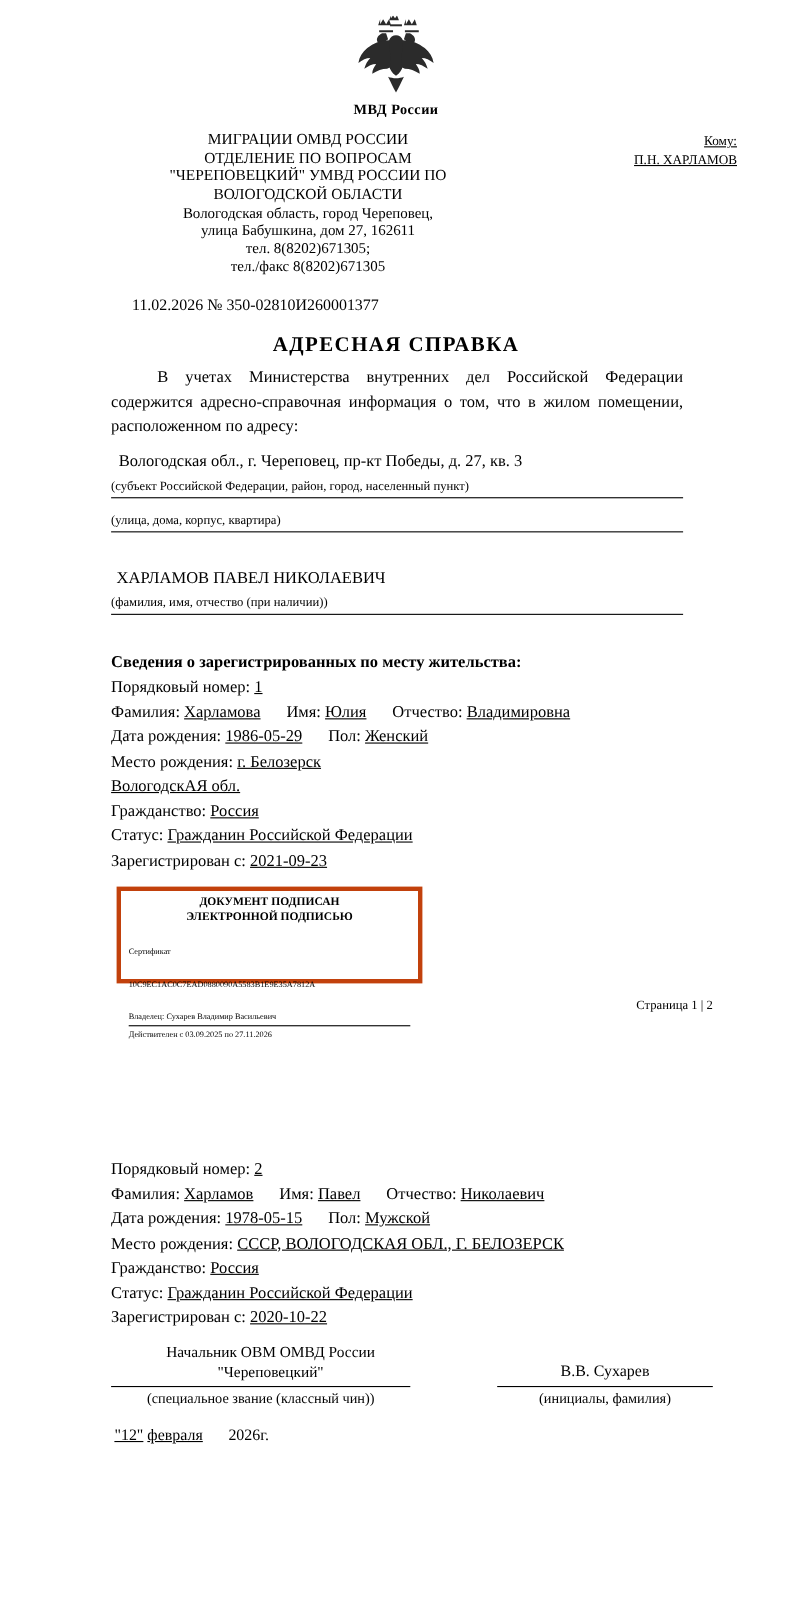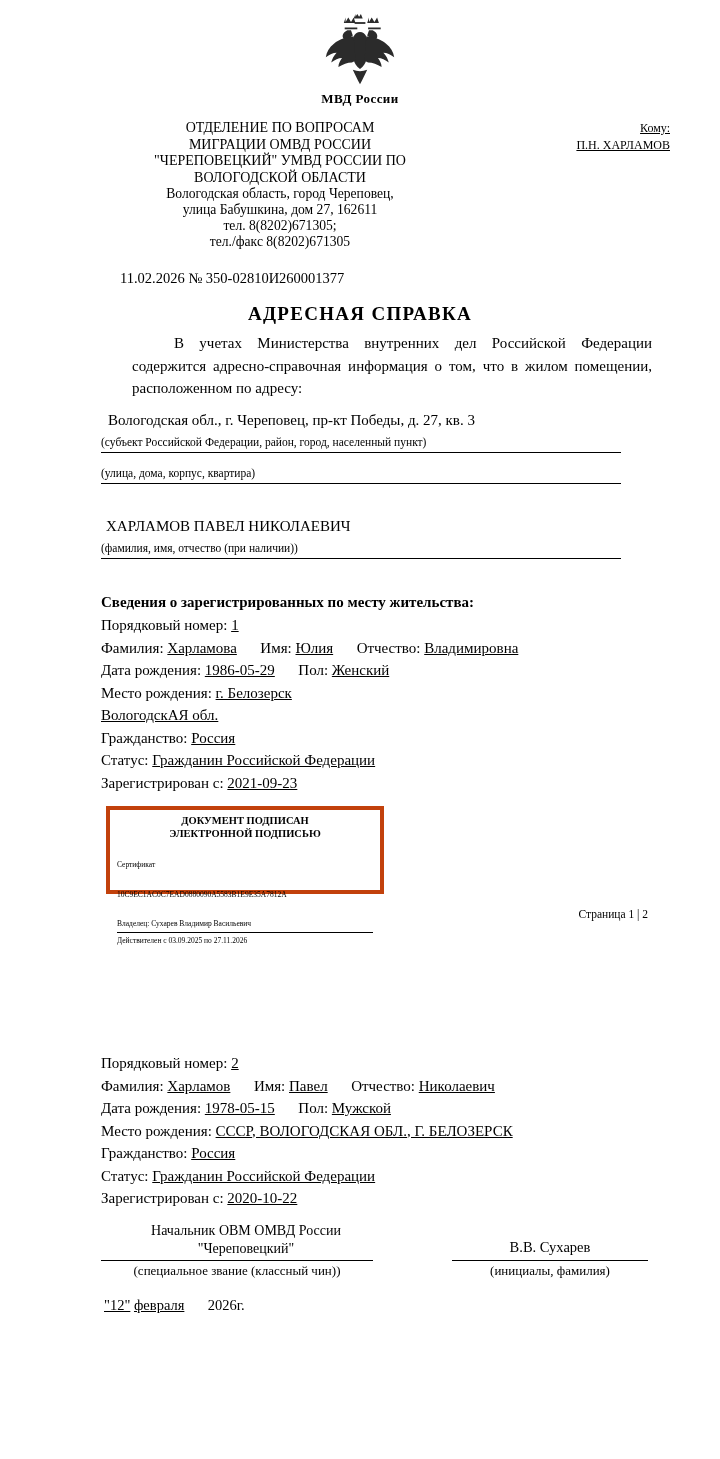--- a/index.html
+++ b/index.html
@@ -96,21 +96,20 @@
   
   .intro {
     position: absolute;
     top: 332px;
     left: 101px;
     width: 520px;
     text-align: justify;
     line-height: 1.5;
     font-size: 15px;
     text-indent: 42px;
-    margin-left: 31px;
   }
 
   
   .field-line {
     position: absolute;
     border-bottom: 1px solid #000;
     height: 20px;
   }
   .field-value {
     position: absolute;
@@ -285,22 +284,22 @@
           <path d="M67 25 c8 0 16 3 22 8 c5 4 8 9 9 15 c-4 -3 -8 -5 -12 -5 c3 3 5 7 6 11 c-4 -3 -8 -5 -12 -5 c2 3 4 6 4 10 c-5 -3 -10 -5 -15 -5 l-4 -2 z"></path>
 
           <path d="M52 62 c3 6 5 11 8 16 c3 -5 5 -10 8 -16 c-5 2 -11 2 -16 0 z"></path>
         </g>
       </svg>
     </span>
     <div class="emblem-caption">МВД России</div>
   </div>
 
   <div class="org-block">
+    <div class="caps">МИГРАЦИИ ОМВД РОССИИ</div>
     <div class="caps">ОТДЕЛЕНИЕ ПО ВОПРОСАМ</div>
-    <div class="caps">МИГРАЦИИ ОМВД РОССИИ</div>
     <div class="caps">"ЧЕРЕПОВЕЦКИЙ" УМВД РОССИИ ПО</div>
     <div class="caps">ВОЛОГОДСКОЙ ОБЛАСТИ</div>
     <div class="sub">Вологодская область, город Череповец,</div>
     <div class="sub">улица Бабушкина, дом 27, 162611</div>
     <div class="sub">тел. 8(8202)671305;</div>
     <div class="sub">тел./факс 8(8202)671305</div>
   </div>
 
   <div class="addressee">
     <div>Кому:</div>

